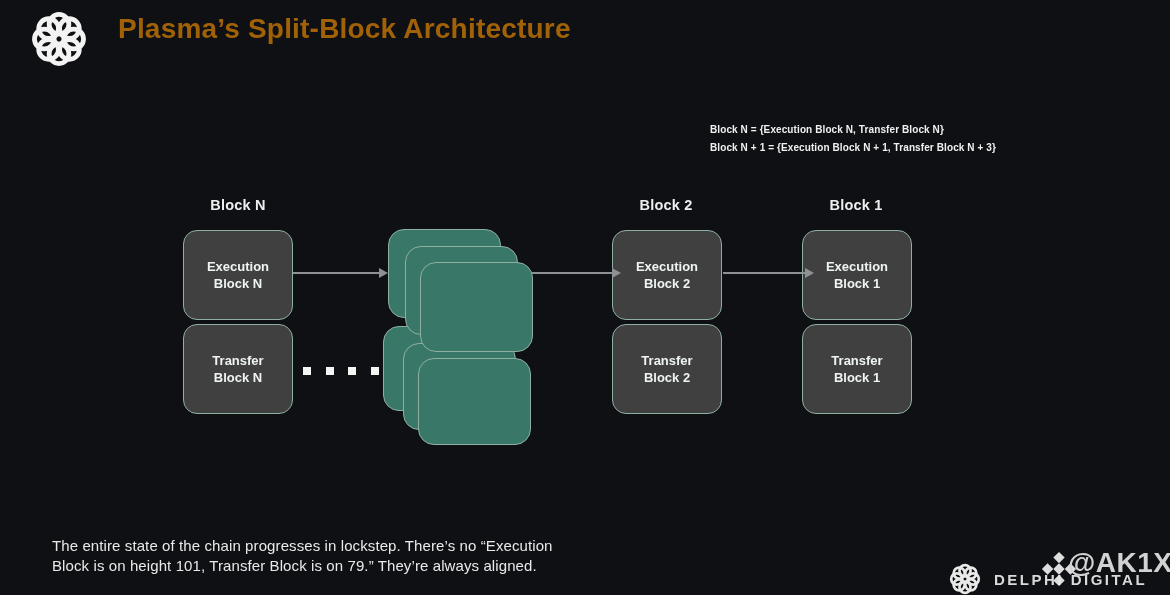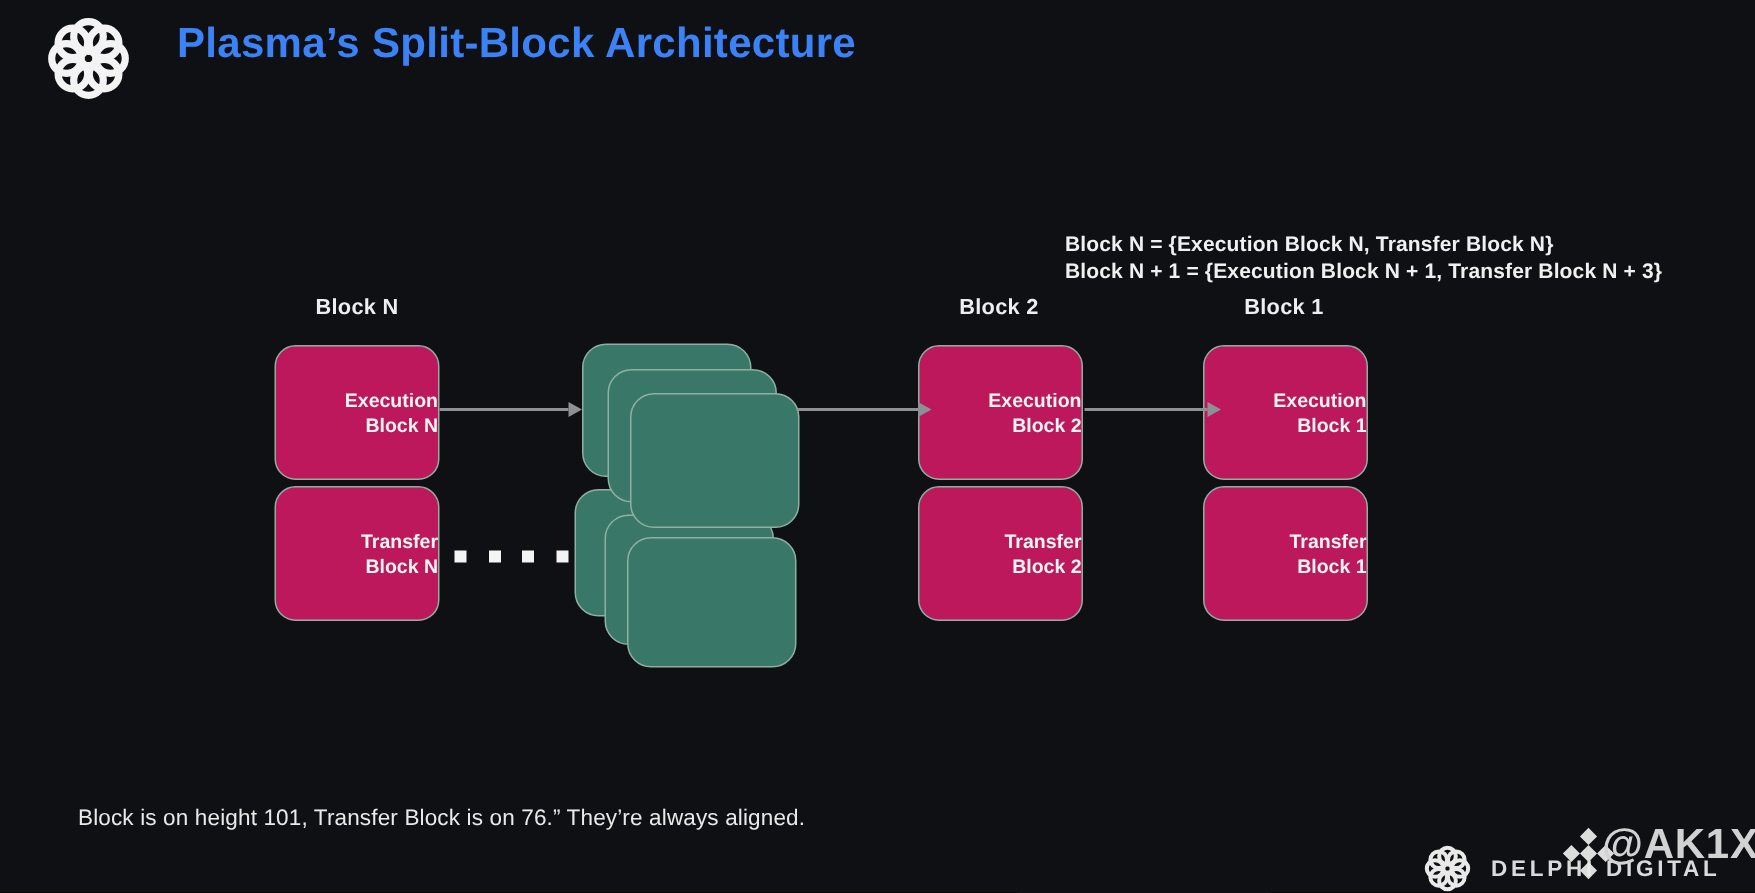--- a/index.html
+++ b/index.html
@@ -9,49 +9,49 @@
     background:#0e1013;
     overflow:hidden;
     font-family:"Liberation Sans", sans-serif;
     -webkit-font-smoothing:antialiased;
   }
   .abs{position:absolute;}
 
   
   .page-title{
     left:118px;top:13px;
-    font-size:28px;font-weight:700;color:#3b82f6;letter-spacing:.2px;
+    font-size:28px;font-weight:700;color:#a16207;letter-spacing:.2px;
   }
   .page-subtitle{
     left:118px;top:57px;
     font-size:21px;font-weight:400;color:#9a9c9e;letter-spacing:.2px;
   }
   .knot-logo-lg{left:27px;top:7px;width:64px;height:64px;}
   .knot-logo-sm{left:947px;top:561px;width:36px;height:36px;}
 
   
   .formula{
     left:710px;top:121px;
-    font-size:14px;font-weight:700;color:#f0f0f0;line-height:18px;
-    letter-spacing:.1px;white-space:nowrap;margin-top:32px;
+    font-size:10px;font-weight:700;color:#f0f0f0;line-height:18px;
+    letter-spacing:.1px;white-space:nowrap;
   }
 
   
   .col-label{
     top:197px;width:110px;text-align:center;
     font-size:14.5px;font-weight:700;color:#eceff0;letter-spacing:.2px;
   }
 
   
   .block{
     width:110px;height:90px;
-    background:#be185d;
+    background:#404040;
     border:1px solid #8fafa3;
     border-radius:14px;
-    display:flex;flex-direction:column;align-items:flex-end;justify-content:center;
+    display:flex;flex-direction:column;align-items:center;justify-content:center;
     text-align:center;
     color:#eef4f1;font-size:13px;font-weight:700;line-height:17px;
     box-sizing:border-box;
     z-index:2;
   }
   .stack-block{
     width:113px;height:89px;
     background:#397868;
     border:1px solid #8fafa3;
     border-radius:16px;
@@ -154,21 +154,22 @@
   <div class="abs arrow" style="left:293px;top:272px;width:86px;"></div>
   <div class="abs arrow" style="left:531px;top:272px;width:81px;"></div>
   <div class="abs arrow" style="left:723px;top:272px;width:82px;"></div>
 
   <div class="abs dot" style="left:303px;top:367px;"></div>
   <div class="abs dot" style="left:326px;top:367px;"></div>
   <div class="abs dot" style="left:348px;top:367px;"></div>
   <div class="abs dot" style="left:371px;top:367px;"></div>
 
   <div class="abs caption">
-    <div>Block is on height 101, Transfer Block is on 76.” They’re always aligned.</div>
+    <div>The entire state of the chain progresses in lockstep. There’s no “Execution</div>
+    <div>Block is on height 101, Transfer Block is on 79.” They’re always aligned.</div>
   </div>
 
   <svg class="abs knot-logo-sm" viewBox="0 0 48 48">
     <g fill="none" stroke="#e9e9e9" stroke-width="3.6">
       <circle cx="35" cy="24" r="7.4"></circle>
       <circle cx="31.8" cy="31.8" r="7.4"></circle>
       <circle cx="24" cy="35" r="7.4"></circle>
       <circle cx="16.2" cy="31.8" r="7.4"></circle>
       <circle cx="13" cy="24" r="7.4"></circle>
       <circle cx="16.2" cy="16.2" r="7.4"></circle>

